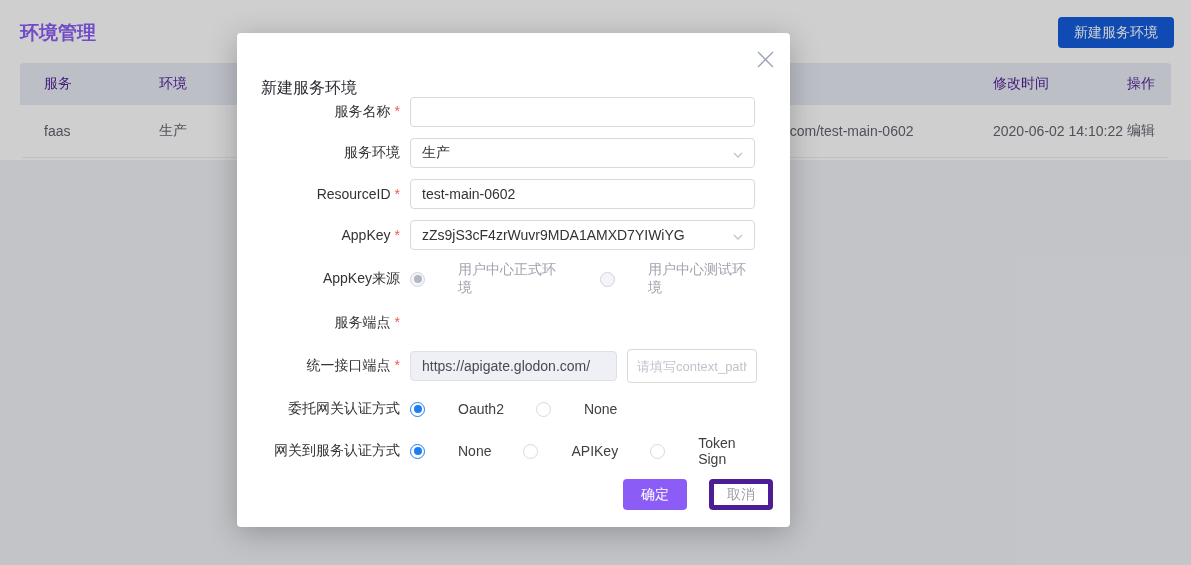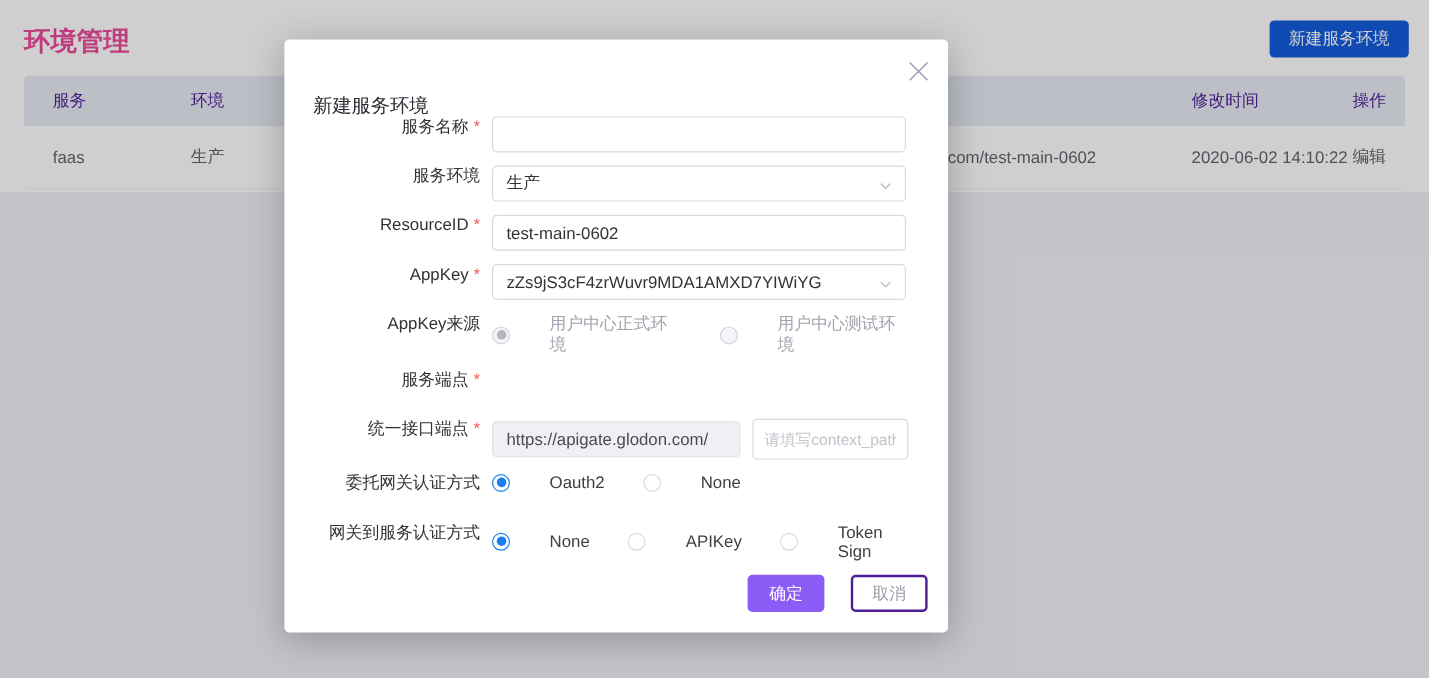--- a/index.html
+++ b/index.html
@@ -2,21 +2,21 @@
 <html><head>
 <meta charset="utf-8">
 <style>
   * { margin:0; padding:0; box-sizing:border-box; }
   html,body { width:1191px; height:565px; overflow:hidden;
     font-family:"Liberation Sans","DejaVu Sans",sans-serif; }
   body { background:#f1f2f6; position:relative; }
 
   
   .topcard { position:absolute; left:0; top:0; width:1191px; height:160px; background:#ffffff; }
-  .page-title { position:absolute; left:20px; top:20px; font-size:22px; font-weight:600; color:#ec4899; }
+  .page-title { position:absolute; left:20px; top:20px; font-size:19px; font-weight:600; color:#8b5cf6; }
   .create-btn { position:absolute; right:17px; top:17px; height:31px; padding:0 16px;
     background:#0f5bdb; color:#fff; font-size:14px; border:none; border-radius:4px;
     display:flex; align-items:center; cursor:pointer; }
 
   .env-table { position:absolute; left:20px; top:63px; width:1151px; border-radius:4px; overflow:hidden; }
   .thead { position:relative; height:42px; background:#e9ebf4; }
   .trow  { position:relative; height:53px; background:#ffffff; border-bottom:1px solid #eceef4; }
   .cell { position:absolute; top:0; height:100%; display:flex; align-items:center;
     font-size:14px; white-space:nowrap; overflow:hidden; }
   .thead .cell { color:#4c1d95; }
@@ -33,21 +33,21 @@
   .overlay { position:absolute; inset:0; background:rgba(15,15,20,0.20); z-index:5; }
 
   
   .modal { position:absolute; left:237px; top:33px; width:553px; height:494px; z-index:10;
     background:#fff; border-radius:4px; box-shadow:0 6px 30px rgba(0,0,0,0.25); }
   .modal-title { position:absolute; left:24px; top:45px; font-size:16px; color:#2b2b33; }
   .modal-close { position:absolute; right:14px; top:15px; width:22px; height:22px;
     color:#9aa0b5; cursor:pointer; display:flex; align-items:center; justify-content:center; }
 
   .form { position:absolute; left:0; top:64px; width:100%; }
-  .frow { display:flex; align-items:flex-start; min-height:30px; margin-bottom:11px; }
+  .frow { display:flex; align-items:center; min-height:30px; margin-bottom:11px; }
   .flabel { width:163px; text-align:right; font-size:14px; color:#333; flex:none; }
   .req { color:#f45858; margin-left:4px; }
   .fctrl { margin-left:10px; display:flex; align-items:center; }
 
   .inp, .sel { width:345px; height:30px; border:1px solid #d9d9d9; border-radius:4px;
     background:#fff; font-size:14px; color:#333; padding:0 11px;
     font-family:"Liberation Sans","DejaVu Sans",sans-serif; }
   .inp::placeholder { color:#c0c4cc; }
   .sel { display:flex; align-items:center; position:relative; cursor:pointer; }
   .sel .chev { position:absolute; right:10px; top:9px; color:#c0c4cc; }
@@ -68,21 +68,21 @@
     border-radius:50%; background:#1b7ef2; }
   .rlabel { margin-left:8px; font-size:14px; color:#404040; }
   .rgroup.disabled .rdot { border-color:#d2d4dc; background:#f4f5f8; }
   .rgroup.disabled .rdot.on::after { background:#b4b7c2; }
   .rgroup.disabled .rlabel { color:#a0a2ad; }
 
   .modal-footer { position:absolute; right:17px; bottom:17px; display:flex; }
   .btn-ok { width:64px; height:31px; background:#8b5cf6; color:#fff; font-size:14px;
     border:none; border-radius:4px; cursor:pointer; }
   .btn-cancel { width:64px; height:31px; margin-left:22px; background:#fff; color:#9a9ea8;
-    font-size:14px; border:2px solid #4c1d95; border-radius:4px; cursor:pointer; }
+    font-size:14px; border:5px solid #4c1d95; border-radius:4px; cursor:pointer; }
 </style>
 </head>
 <body>
 
 <div class="topcard">
   <div class="page-title">环境管理</div>
   <button class="create-btn">新建服务环境</button>
 
   <div class="env-table">
     <div class="thead">

